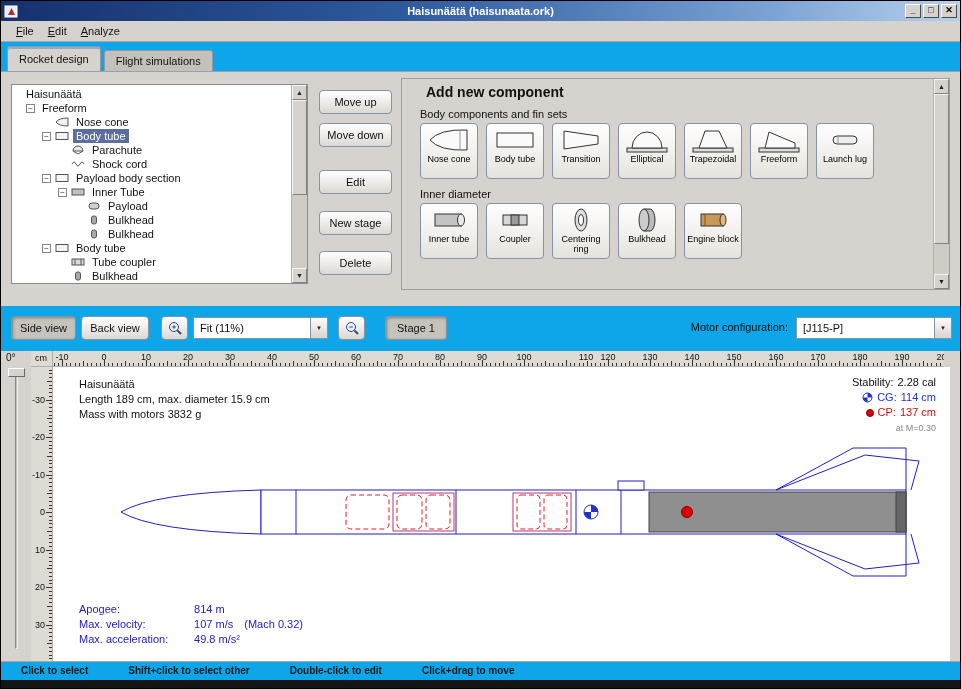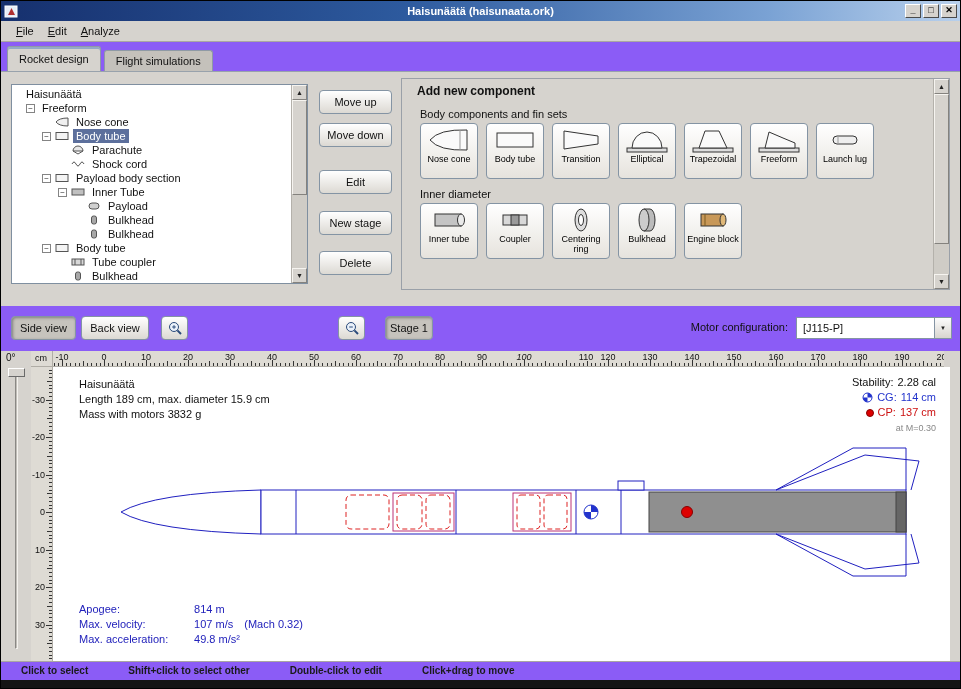--- a/index.html
+++ b/index.html
@@ -1,18 +1,18 @@
 <!DOCTYPE html>
 <html><head>
 <meta charset="utf-8">
 <style>
   *{box-sizing:border-box;margin:0;padding:0}
   html,body{background:#9a9a9a}
   body{font-family:"Liberation Sans",sans-serif}
-  .window{position:relative;width:961px;height:689px;border:1px solid #000;background:#8b5cf6;overflow:hidden;font-size:11px;color:#111}
+  .window{position:relative;width:961px;height:689px;border:1px solid #000;background:#0ea5e9;overflow:hidden;font-size:11px;color:#111}
 
   
   .titlebar{position:absolute;top:0;left:0;right:0;height:20px;display:flex;align-items:center;padding:0 3px;
     background:linear-gradient(90deg,#16306e 0%,#2d5a9e 42%,#7aa2d4 80%,#b8d0ec 100%);color:#fff}
   .title-icon{width:15px;height:13px;margin-right:4px;display:inline-flex}
   .title-text{position:absolute;left:0;right:0;text-align:center;font-weight:bold;font-size:11px;pointer-events:none}
   .win-controls{margin-left:auto;display:flex;gap:2px;z-index:2}
   .win-btn{width:16px;height:14px;background:#d6d3ce;border:1px solid;border-color:#fff #4a4a4a #4a4a4a #fff;
     color:#000;font-size:9px;line-height:11px;text-align:center;font-weight:bold;cursor:default}
 
@@ -49,21 +49,21 @@
 
   
   .action-col{position:absolute;left:318px;top:0;width:76px;height:100%}
   .btn{position:absolute;height:24px;background:linear-gradient(#ffffff,#dcd9d3);border:1px solid #8494a4;border-radius:4px;
     font-family:"Liberation Sans",sans-serif;font-size:11px;color:#111;text-align:center;cursor:default}
   .btn.pressed{background:#c6c3bd;box-shadow:inset 1px 1px 3px rgba(0,0,0,.35)}
   .action-btn{left:0;width:73px}
 
   
   .addcomp{position:absolute;left:400px;top:6px;right:10px;height:212px;border:1px solid #9aa0a8;background:#d6d3ce}
-  .addcomp-title{font-weight:bold;font-size:12px;margin:5px 0 0 15px}
+  .addcomp-title{font-weight:bold;font-size:14px;margin:5px 0 0 24px}
   .addcomp-groups{position:absolute;top:20px;left:0;right:17px;bottom:0;overflow:hidden}
   .group-label{margin:9px 0 3px 18px;font-size:11px}
   .comp-row{display:flex;gap:8px;margin-left:18px}
   .comp-btn{width:58px;height:56px;display:flex;flex-direction:column;align-items:center;padding-top:2px;
     border:1px solid #8494a4;border-radius:4px;background:linear-gradient(#ffffff,#e6e3dd);font-size:9px;cursor:default}
   .comp-icon{height:28px;display:inline-flex;align-items:center}
   .comp-label{line-height:10px;text-align:center;font-size:9px;font-family:"Liberation Sans",sans-serif}
 
   
   .toolbar{position:absolute;top:315px;left:0;right:0;height:26px}
@@ -400,28 +400,32 @@
     <button class="btn pressed" style="left:10px;width:65px;top:0">Side view</button>
     <button class="btn" style="left:80px;width:68px;top:0">Back view</button>
     <button class="btn icon-btn" style="left:160px;width:27px;top:0">
       <svg width="16" height="16" viewBox="0 0 16 16">
         <circle cx="7" cy="7" r="4.5" fill="#eaf1fa" stroke="#2a4a7a"></circle>
         <line x1="10.4" y1="10.4" x2="14" y2="14" stroke="#2a4a7a" stroke-width="2"></line>
         <line x1="7" y1="5.2" x2="7" y2="8.8" stroke="#2a4a7a"></line>
           <line x1="5.2" y1="7" x2="8.8" y2="7" stroke="#2a4a7a"></line>
       </svg>
     </button>
+    <div class="combo" style="left:192px;width:135px">
+      <span class="combo-value">Fit (11%)</span>
+      <span class="combo-arrow">▼</span>
+    </div>
     <button class="btn icon-btn" style="left:337px;width:27px;top:0">
       <svg width="16" height="16" viewBox="0 0 16 16">
         <circle cx="7" cy="7" r="4.5" fill="#eaf1fa" stroke="#2a4a7a"></circle>
         <line x1="10.4" y1="10.4" x2="14" y2="14" stroke="#2a4a7a" stroke-width="2"></line>
         <line x1="5.2" y1="7" x2="8.8" y2="7" stroke="#2a4a7a"></line>
       </svg>
     </button>
-    <button class="btn pressed" style="left:384px;width:48px;top:0">Stage 1</button>
+    <button class="btn pressed" style="left:384px;width:62px;top:0">Stage 1</button>
     <span class="motor-label">Motor configuration:</span>
     <div class="combo" style="right:8px;width:156px">
       <span class="combo-value">[J115-P]</span>
       <span class="combo-arrow">▼</span>
     </div>
   </div>
 
   <div class="diagram">
     <div class="rot-strip">
       <div class="rot-label">0°</div>
@@ -646,21 +650,21 @@
         <div class="hlabel" style="left: 51px;">0</div>
         <div class="hlabel" style="left: 93px;">10</div>
         <div class="hlabel" style="left: 135px;">20</div>
         <div class="hlabel" style="left: 177px;">30</div>
         <div class="hlabel" style="left: 219px;">40</div>
         <div class="hlabel" style="left: 261px;">50</div>
         <div class="hlabel" style="left: 303px;">60</div>
         <div class="hlabel" style="left: 345px;">70</div>
         <div class="hlabel" style="left: 387px;">80</div>
         <div class="hlabel" style="left: 429px;">90</div>
-        <div class="hlabel" style="left: 471px; font-style: italic;">100</div>
+        <div class="hlabel" style="left: 471px;">100</div>
         <div class="hlabel" style="left: 533px;">110</div>
         <div class="hlabel" style="left: 555px;">120</div>
         <div class="hlabel" style="left: 597px;">130</div>
         <div class="hlabel" style="left: 639px;">140</div>
         <div class="hlabel" style="left: 681px;">150</div>
         <div class="hlabel" style="left: 723px;">160</div>
         <div class="hlabel" style="left: 765px;">170</div>
         <div class="hlabel" style="left: 807px;">180</div>
         <div class="hlabel" style="left: 849px;">190</div>
         <div class="hlabel" style="left: 891px;">200</div>

